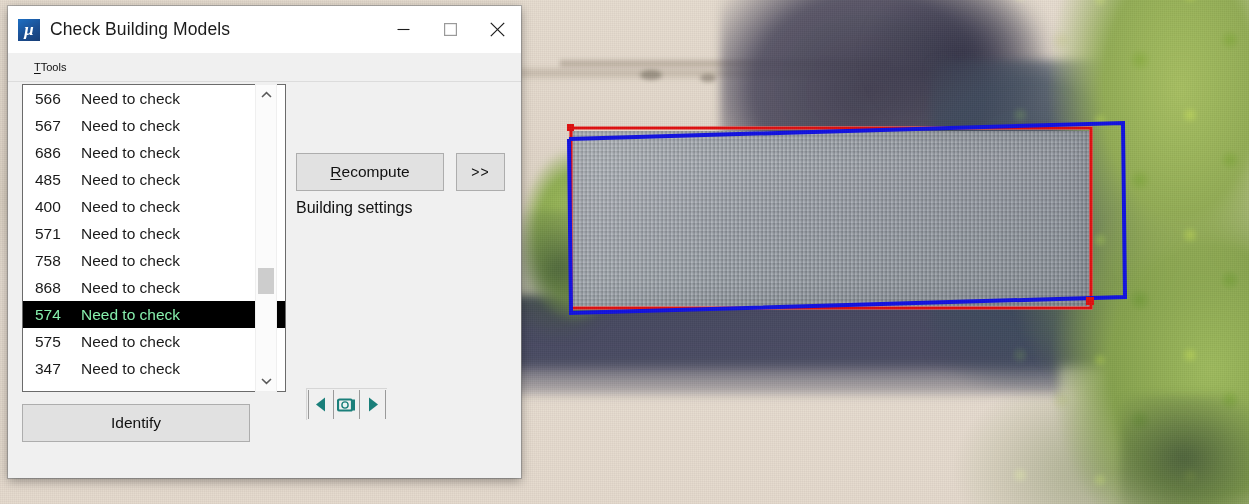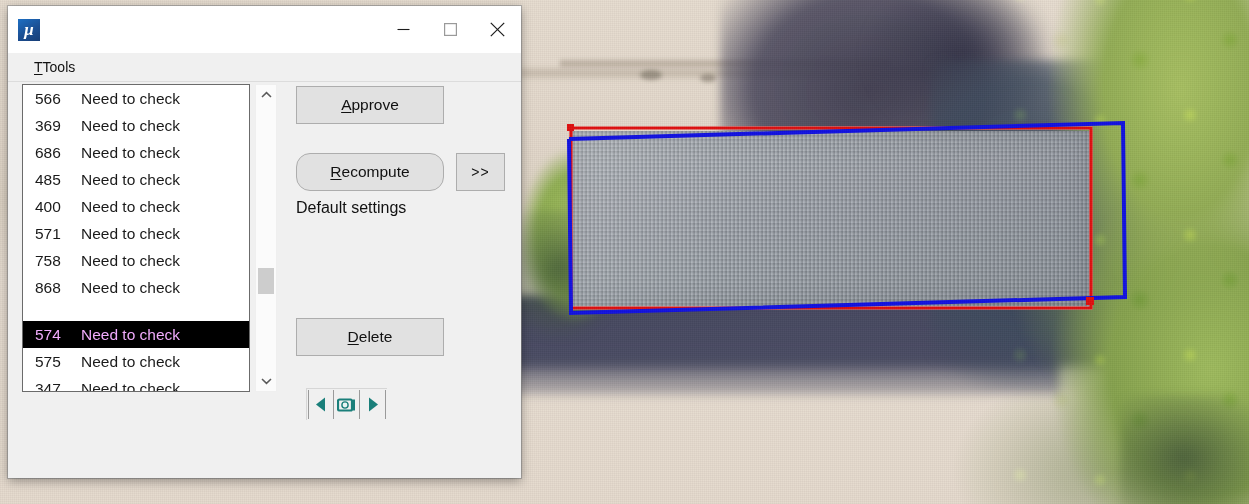--- a/index.html
+++ b/index.html
@@ -201,34 +201,34 @@
   .menubar {
     height: 29px;
     background: #f0f0f0;
     border-bottom: 1px solid #dcdcdc;
     display: flex;
     align-items: center;
     padding-left: 22px;
     box-sizing: border-box;
   }
   .menuitem {
-    font-size: 14px;
+    font-size: 11px;
     color: #111;
     padding: 2px 4px;
     cursor: default;
   }
   .menuitem u { text-decoration: underline; text-underline-offset: 2px; }
 
   .body-area { position: relative; height: 395px; }
 
   
   .listwrap {
     position: absolute;
     left: 14px; top: 2px;
-    width: 228px; height: 308px;
+    width: 264px; height: 308px;
     border: 1px solid #6b6b6b;
     background: #ffffff;
     box-sizing: border-box;
     overflow: hidden;
   }
   .listrow {
     height: 27px;
     display: flex;
     align-items: center;
     font-size: 15.5px;
@@ -237,22 +237,21 @@
     padding-left: 12px;
     box-sizing: border-box;
   }
   .listrow .num {
     width: 46px;
     text-align: left;
   }
   .listrow .lbl { flex: 1; }
   .listrow.selected {
     background: #000000;
-    color: #f0abfc;
-    margin-top: 20px;
+    color: #86efac;
   }
 
   
   .scrollbar {
     position: absolute;
     left: 247px; top: 2px;
     width: 22px; height: 308px;
     background: #fbfbfb;
     border: 1px solid #efefef;
     box-sizing: border-box;
@@ -296,21 +295,21 @@
 
   
   #approve-btn {
     position: absolute;
     left: 288px; top: 4px;
     width: 148px; height: 38px;
   }
   #recompute-btn {
     position: absolute;
     left: 288px; top: 71px;
-    width: 148px; height: 38px; border-radius: 14px;
+    width: 148px; height: 38px;
   }
   #more-btn {
     position: absolute;
     left: 448px; top: 71px;
     width: 49px; height: 38px;
     font-size: 14px;
     letter-spacing: 1px;
   }
   #default-settings {
     position: absolute;
@@ -383,20 +382,21 @@
       <rect x="567" y="124" width="7" height="7" fill="#e01010"></rect>
     </svg>
 
     <div class="layer grain"></div>
   </div>
 
   <div id="dialog">
 
     <div class="titlebar">
       <div class="app-icon">μ</div>
+      <div class="title-text">Check Building Models</div>
       <div class="winbtns">
         <div class="winbtn">
           <svg width="13" height="11" viewBox="0 0 13 11" aria-hidden="true">
             <line x1="0.5" y1="5.5" x2="12.5" y2="5.5" stroke="#1c1c1c" stroke-width="1.1"></line>
           </svg>
         </div>
         <div class="winbtn">
           <svg width="13" height="13" viewBox="0 0 13 13" aria-hidden="true">
             <rect x="0.6" y="0.6" width="11.8" height="11.8" fill="none" stroke="#9a9a9a" stroke-width="1.2"></rect>
           </svg>
@@ -415,21 +415,21 @@
     </div>
 
     <div class="body-area">
 
       <div class="listwrap">
         <div class="listrow">
           <span class="num">566</span>
           <span class="lbl">Need to check</span>
         </div>
         <div class="listrow">
-          <span class="num">369</span>
+          <span class="num">567</span>
           <span class="lbl">Need to check</span>
         </div>
         <div class="listrow">
           <span class="num">686</span>
           <span class="lbl">Need to check</span>
         </div>
         <div class="listrow">
           <span class="num">485</span>
           <span class="lbl">Need to check</span>
         </div>
@@ -472,38 +472,35 @@
         <div class="sb-track">
           <div class="sb-thumb"></div>
         </div>
         <div class="sb-arrow bottom">
           <svg width="11" height="8" viewBox="0 0 11 8" aria-hidden="true">
             <polyline points="1,2 5.5,6.4 10,2" fill="none" stroke="#5a5a5a" stroke-width="1.5"></polyline>
           </svg>
         </div>
       </div>
 
-
-      <div class="btn" id="approve-btn">
-        <span><u>A</u><span>pprove</span></span>
-      </div>
+      <div class="btn" id="identify-btn">
+        <span>Identify</span>
+      </div>
+
 
       <div class="btn" id="recompute-btn">
         <span><u>R</u><span>ecompute</span></span>
       </div>
 
       <div class="btn" id="more-btn">
         <span>&gt;&gt;</span>
       </div>
 
-      <div id="default-settings">Default settings</div>
-
-      <div class="btn" id="delete-btn">
-        <span><u>D</u><span>elete</span></span>
-      </div>
+      <div id="default-settings">Building settings</div>
+
 
       <div id="navbar">
         <div class="navbtn">
           <svg width="15" height="17" viewBox="0 0 15 17" aria-hidden="true">
             <polygon points="11,1.5 11,15.5 2,8.5" fill="#1a7f7a"></polygon>
           </svg>
         </div>
         <div class="navbtn">
           <svg width="19" height="16" viewBox="0 0 19 16" aria-hidden="true">
             <rect x="1" y="2.5" width="14" height="11" rx="1.5" fill="none" stroke="#1a7f7a" stroke-width="2.2"></rect>

